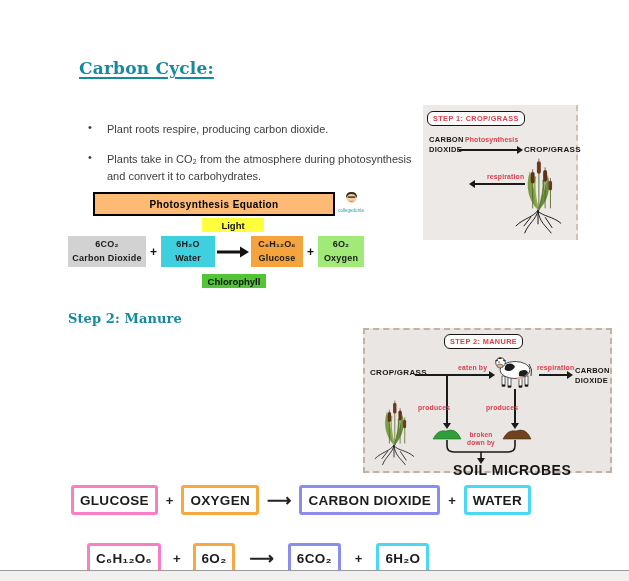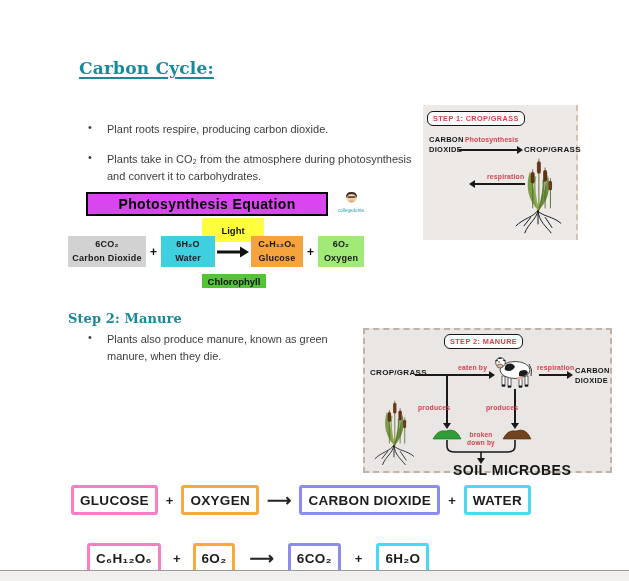--- a/index.html
+++ b/index.html
@@ -13,28 +13,28 @@
   .step-heading{position:absolute;font-family:"DejaVu Serif",serif;font-size:13px;
     font-weight:bold;color:#17899c;letter-spacing:.1px;}
   .bullets{position:absolute;}
   .bullet{display:flex;margin-bottom:13px;}
   .bm{width:19px;flex:0 0 19px;font-size:11px;color:#3c3c3c;}
   .bm::before{content:"•";}
   .bt{font-size:11px;line-height:1.55;color:#3c3c3c;}
 
   
   .pd{position:absolute;left:65px;top:190px;width:302px;height:102px;font-family:"Liberation Sans",sans-serif;}
-  .pd-header{position:absolute;left:21px;top:2px;width:238px;height:20px;background:#d946ef;
+  .pd-header{position:absolute;left:28px;top:2px;width:238px;height:20px;background:#fdba74;
     border:2px solid #000;display:flex;align-items:center;justify-content:center;
-    font-size:14px;font-weight:bold;color:#000;letter-spacing:.4px;}
+    font-size:10px;font-weight:bold;color:#000;letter-spacing:.4px;}
   .pd-logo{position:absolute;left:271px;top:0;width:30px;text-align:center;line-height:1;}
   .pd-logo-text{display:block;font-size:4.5px;color:#2a9db5;margin-top:1px;}
   .pd-tag{position:absolute;display:flex;align-items:center;justify-content:center;
     font-weight:bold;color:#111;}
-  .pd-light{left:137px;top:28px;width:62px;height:24px;background:#ffff3d;font-size:9.5px;}
+  .pd-light{left:137px;top:28px;width:62px;height:14px;background:#ffff3d;font-size:9.5px;}
   .pd-chloro{left:137px;top:84px;width:64px;height:14px;background:#52c436;font-size:9.5px;}
   .pd-row{position:absolute;left:3px;top:46px;display:flex;align-items:center;}
   .pd-box{box-sizing:border-box;height:31px;display:flex;flex-direction:column;justify-content:center;
     text-align:center;font-size:9px;font-weight:bold;color:#1a1a1a;line-height:1.5;letter-spacing:.2px;}
   .pd-co2{width:78px;background:#d2d2d2;}
   .pd-h2o{width:54px;background:#3fd0e0;}
   .pd-glu{width:52px;background:#f5a33c;}
   .pd-oxy{width:46px;background:#a2ea77;}
   .pd-plus{font-size:12px;font-weight:bold;color:#111;margin:0 4px;}
   .pd-arrow{margin:0 2px;}
@@ -178,24 +178,20 @@
     <div class="blk" style="left:101px;top:40px;font-size:8px;">CROP/GRASS</div>
     <div class="red" style="left:64px;top:68px;">respiration</div>
     <div class="harrow l" style="left:52px;top:78px;width:50px;"></div>
     <svg style="position:absolute;left:84px;top:50px;" width="62" height="80" viewBox="0 0 60 90">
       <use href="#cattail"></use>
     </svg>
   </div>
 
   <div class="step-heading" style="left:68px;top:311px;">Step 2: Manure</div>
   <div class="bullets" style="left:88px;top:331px;width:262px;">
-    <div class="bullet">
-      <span class="bm"></span>
-      <span class="bt">Plants also produce manure, known as green manure, when they die.</span>
-    </div>
   </div>
 
   <div class="img2">
     <div class="badge" style="left:79px;top:4px;">STEP 2: MANURE</div>
     <div class="blk" style="left:5px;top:38px;font-size:8px;">CROP/GRASS</div>
     <div class="harrow r" style="left:50px;top:44px;width:74px;"></div>
     <div class="red" style="left:93px;top:34px;">eaten by</div>
     <svg style="position:absolute;left:128px;top:23px;" width="44" height="36" viewBox="0 0 44 36">
       <use href="#cowshape"></use>
     </svg>

